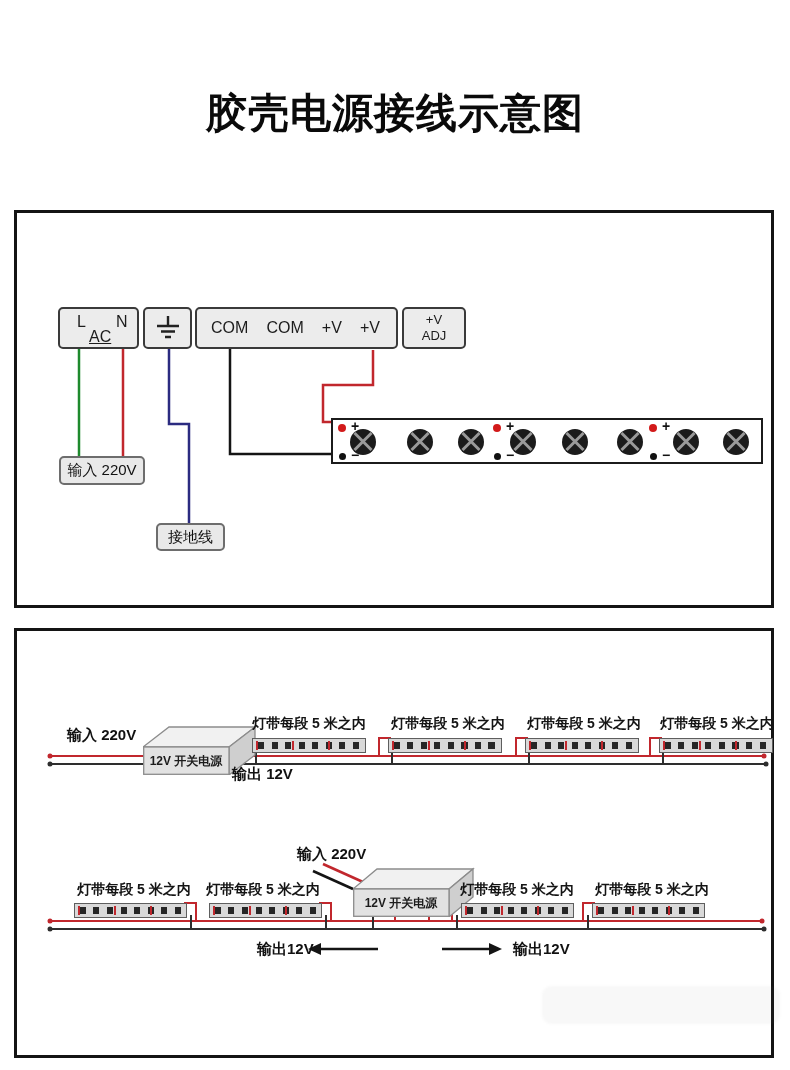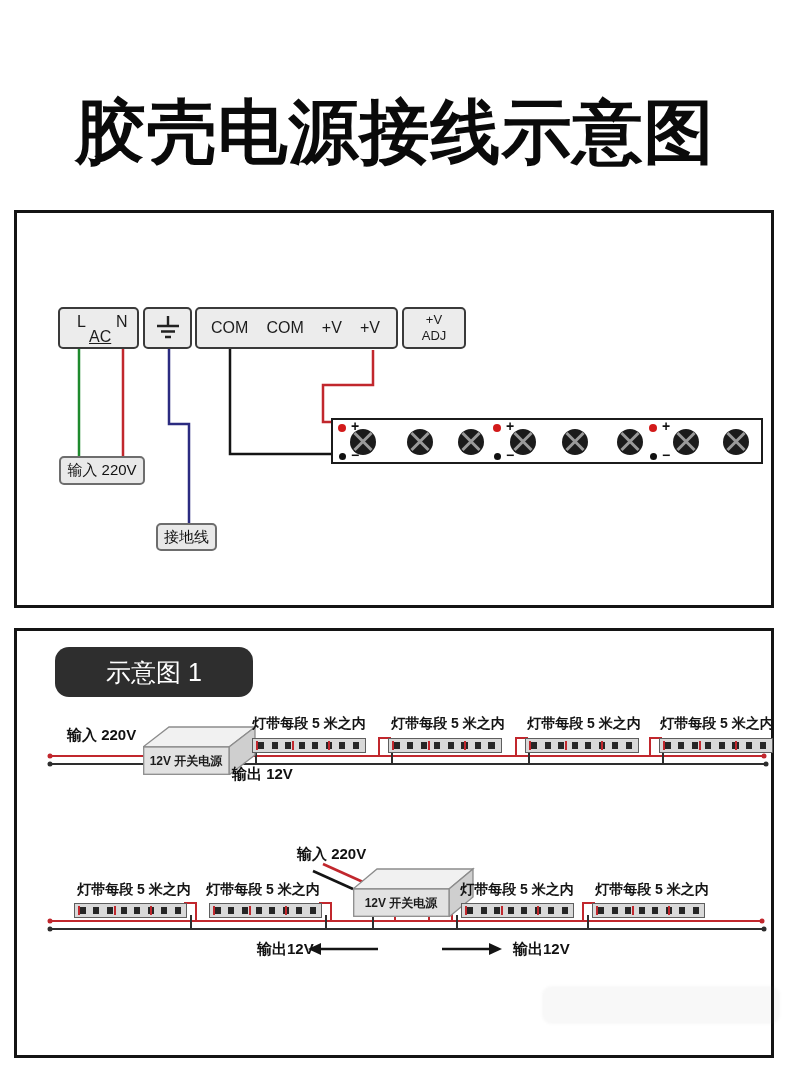--- a/index.html
+++ b/index.html
@@ -1,19 +1,19 @@
 <!DOCTYPE html>
 <html><head>
 <meta charset="utf-8">
 <style>
   html,body{margin:0;padding:0;background:#fff;}
   .page{position:relative;width:790px;height:1070px;background:#fff;overflow:hidden;
         font-family:"Liberation Sans","DejaVu Sans",sans-serif;color:#111;}
   .abs{position:absolute;}
-  .page-title{left:0;top:86px;width:790px;text-align:center;font-size:70px;font-weight:900;
+  .page-title{left:0;top:86px;width:790px;text-align:center;font-size:41px;font-weight:900;
               letter-spacing:1px;color:#0a0a0a;}
   .panel{position:absolute;left:14px;width:760px;border:3px solid #141414;background:#fff;box-sizing:border-box;}
   #panel1{top:210px;height:398px;}
   #panel2{top:628px;height:430px;}
   .dark-badge{position:absolute;background:#2e2e2e;color:#fff;display:flex;align-items:center;
               justify-content:center;}
   .term-block{position:absolute;top:94px;height:42px;background:#ececec;border:2px solid #3a3a3a;
               border-radius:5px;box-sizing:border-box;font-size:16px;color:#1c1c1c;}
   .gray-chip{position:absolute;background:#e9e9e9;border:2px solid #6d6d6d;border-radius:5px;
              display:flex;align-items:center;justify-content:center;font-size:15px;color:#111;
@@ -112,21 +112,21 @@
       <span class="msign" style="left:173px;top:27px;">−</span>
 
       <span class="mdot-red" style="left:316px;top:4px;"></span>
       <span class="msign" style="left:329px;top:-2px;">+</span>
       <span class="mdot-black" style="left:317px;top:33px;"></span>
       <span class="msign" style="left:329px;top:27px;">−</span>
     </div>
 
 
     <div class="gray-chip" style="left:42px;top:243px;width:86px;height:29px;">输入 220V</div>
-    <div class="gray-chip" style="left:139px;top:310px;width:61px;height:28px;">接地线</div>
+    <div class="gray-chip" style="left:139px;top:310px;width:69px;height:28px;">接地线</div>
   </div>
 
   <div class="panel" id="panel2">
 
     <svg class="overlay" width="754" height="424" viewBox="0 0 754 424">
 
       <path d="M32,125 H748" fill="none" stroke-width="2.2" stroke="#c1272d"></path>
       <path d="M32,133 H750" fill="none" stroke-width="2.2" stroke="#2e2e2e"></path>
       <circle cx="33" cy="125" r="2.5" fill="#c1272d"></circle>
       <circle cx="33" cy="133" r="2.5" fill="#2e2e2e"></circle>
@@ -165,21 +165,20 @@
       <path d="M440,298 V284" fill="none" stroke-width="2" stroke="#2e2e2e"></path>
       <path d="M566,290 V272 H578" fill="none" stroke-width="2" stroke="#c1272d"></path>
       <path d="M571,298 V284" fill="none" stroke-width="2" stroke="#2e2e2e"></path>
 
       <path d="M303,318 H361" fill="none" stroke="#141414" stroke-width="2.4"></path>
       <polygon points="291,318 304,312 304,324" fill="#141414"></polygon>
       <path d="M425,318 H473" fill="none" stroke="#141414" stroke-width="2.4"></path>
       <polygon points="485,318 472,312 472,324" fill="#141414"></polygon>
     </svg>
 
-    <div class="dark-badge" style="left:38px;top:16px;width:198px;height:50px;border-radius:14px;font-size:25px;">示意图 1</div>
 
     <div class="abs bold15" style="left:50px;top:95px;">输入 220V</div>
 
     <div class="psu3d" style="left:126px;top:94px;width:114px;height:50px;">
       <svg width="114" height="50" viewBox="0 0 114 50">
         <polygon points="0,22 86,22 112,2 26,2" fill="#f1f1f1" stroke="#8c8c8c" stroke-width="1.3"></polygon>
         <polygon points="86,22 112,2 112,30 86,50" fill="#cfcfcf" stroke="#8c8c8c" stroke-width="1.3"></polygon>
         <rect x="0.7" y="22" width="85.3" height="27.3" fill="#e2e2e2" stroke="#8c8c8c" stroke-width="1.3"></rect>
       </svg>
       <div class="psu-text" style="left:0;top:22px;width:86px;height:28px;">12V 开关电源</div>

